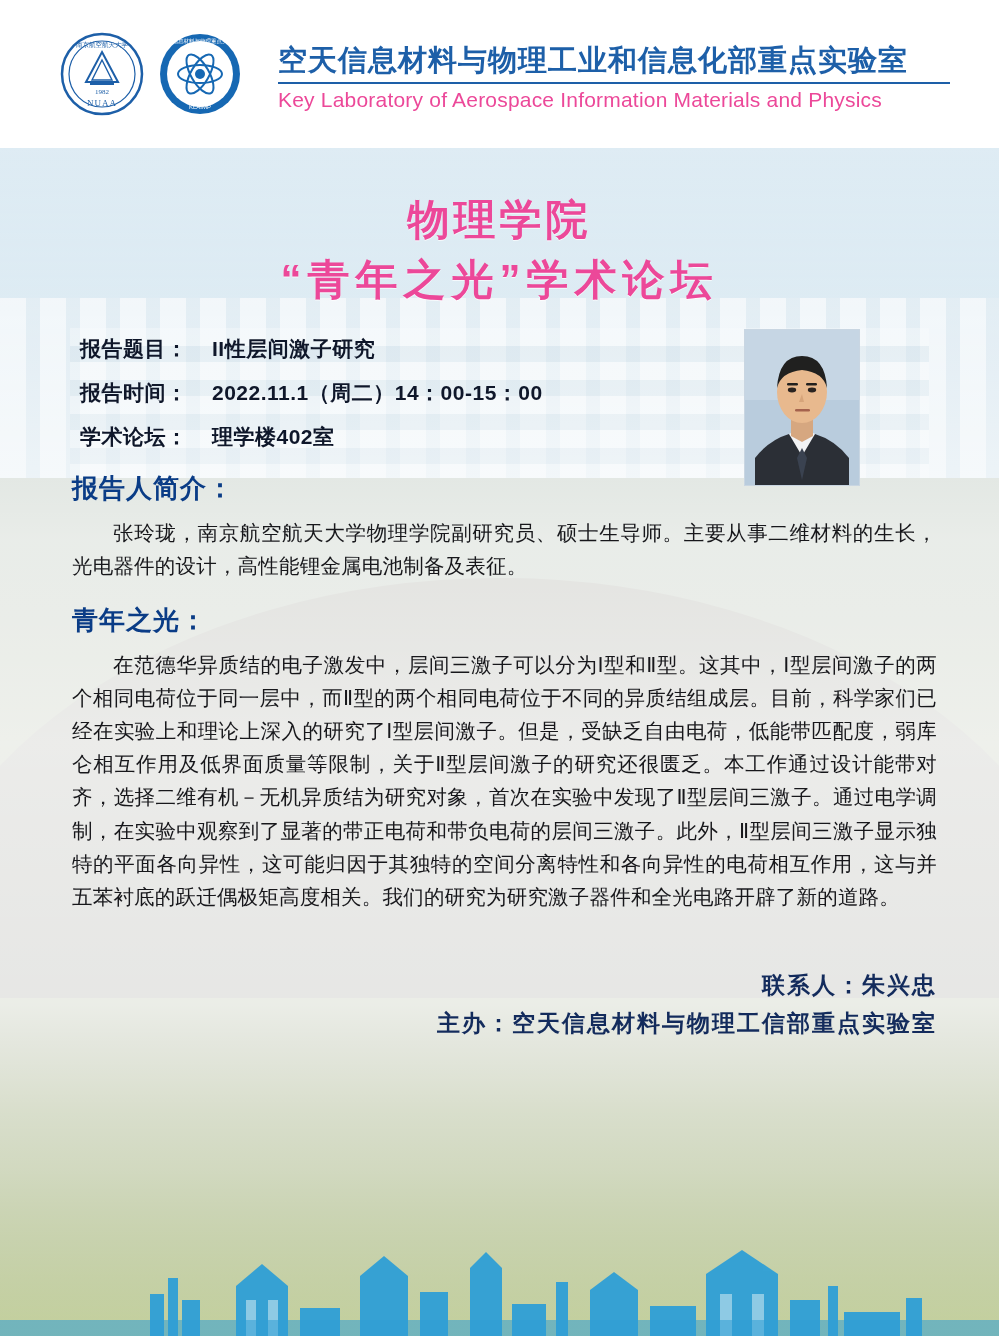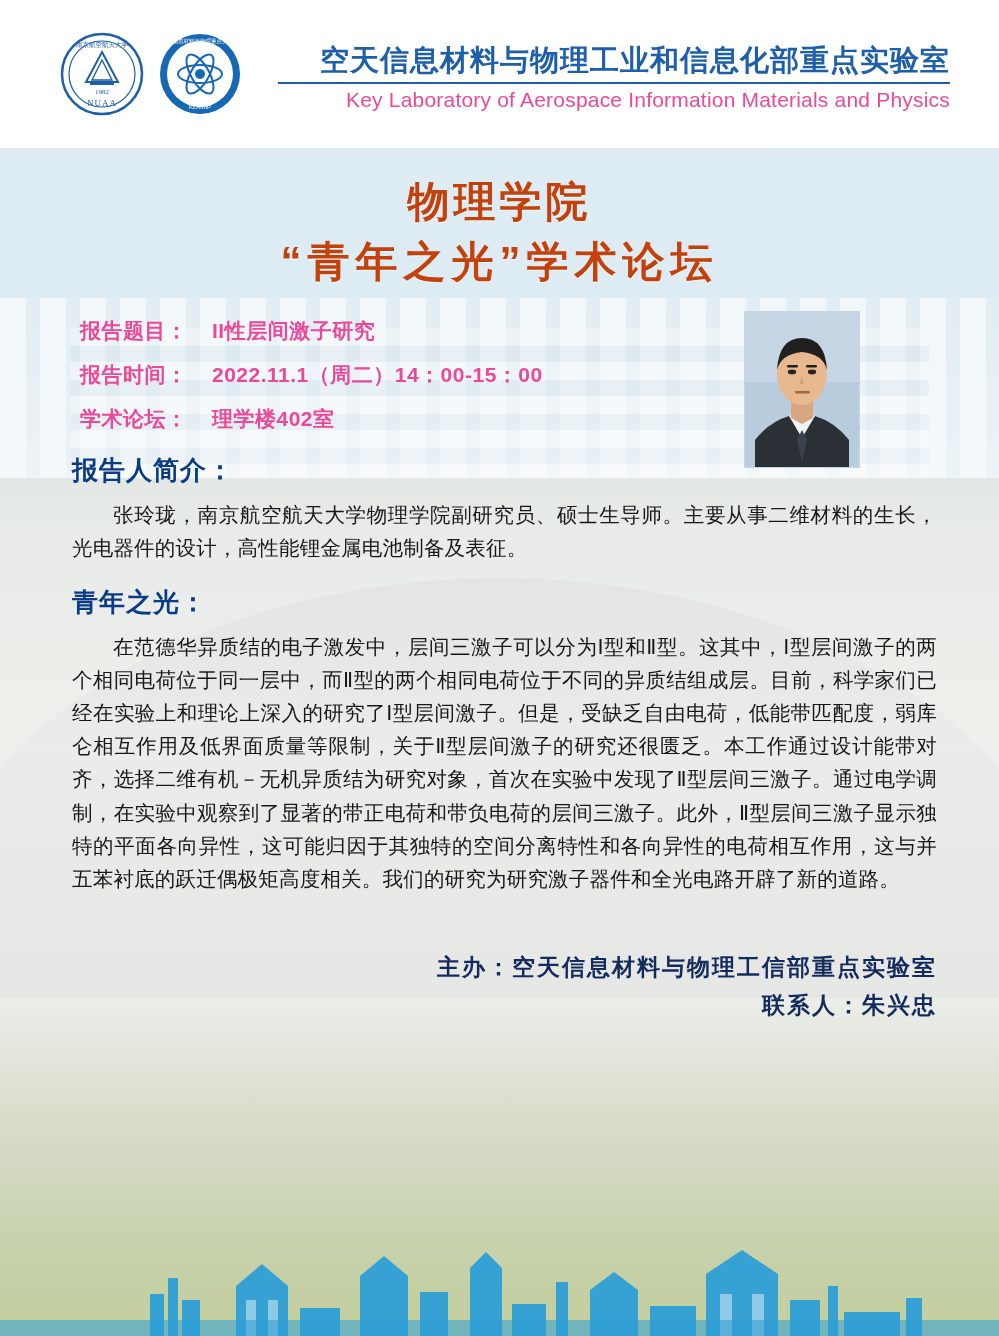--- a/index.html
+++ b/index.html
@@ -30,21 +30,20 @@
   }
   .logo {
     flex: 0 0 auto;
     margin-right: 14px;
     text-decoration: underline;
   }
   .logo svg { display: block; }
   .header-titles {
     margin-left: 22px;
     padding-top: 6px;
-    text-align: right;
   }
   .title-cn {
     font-size: 29px;
     font-weight: bold;
     color: #1d5fa8;
     letter-spacing: 1px;
     line-height: 1.25;
     white-space: nowrap;
   }
   .title-rule {
@@ -139,22 +138,22 @@
   
   .content {
     position: absolute;
     top: 148px; left: 0;
     width: 999px;
     height: 1188px;
   }
 
   .forum-title {
     text-align: center;
-    padding-top: 24px;
-    color: #c2410c;
+    padding-top: 42px;
+    color: #ec4899;
     font-weight: bold;
     font-size: 42px;
     letter-spacing: 4px;
     line-height: 1.42;
     text-shadow: 0 1px 0 rgba(255,255,255,0.7);
   }
   .forum-title .line2 {
     letter-spacing: 6px;
   }
 
@@ -162,21 +161,21 @@
   .info {
     position: relative;
     margin: 26px 0 0 80px;
     width: 840px;
   }
   .info-row {
     display: flex;
     align-items: baseline;
     margin-bottom: 16px;
     font-size: 21px;
-    color: #ec4899;
+    color: #0f172a;
     font-weight: bold;
     letter-spacing: 0.5px;
   }
   .info-label {
     width: 132px;
     flex: 0 0 132px;
     white-space: nowrap;
   }
   .info-value {
     white-space: nowrap;
@@ -361,18 +360,18 @@
       <div class="section-head">报告人简介：</div>
       <div class="para">张玲珑，南京航空航天大学物理学院副研究员、硕士生导师。主要从事二维材料的生长，光电器件的设计，高性能锂金属电池制备及表征。</div>
     </div>
 
     <div class="section">
       <div class="section-head">青年之光：</div>
       <div class="para">在范德华异质结的电子激发中，层间三激子可以分为Ⅰ型和Ⅱ型。这其中，Ⅰ型层间激子的两个相同电荷位于同一层中，而Ⅱ型的两个相同电荷位于不同的异质结组成层。目前，科学家们已经在实验上和理论上深入的研究了Ⅰ型层间激子。但是，受缺乏自由电荷，低能带匹配度，弱库仑相互作用及低界面质量等限制，关于Ⅱ型层间激子的研究还很匮乏。本工作通过设计能带对齐，选择二维有机－无机异质结为研究对象，首次在实验中发现了Ⅱ型层间三激子。通过电学调制，在实验中观察到了显著的带正电荷和带负电荷的层间三激子。此外，Ⅱ型层间三激子显示独特的平面各向异性，这可能归因于其独特的空间分离特性和各向异性的电荷相互作用，这与并五苯衬底的跃迁偶极矩高度相关。我们的研究为研究激子器件和全光电路开辟了新的道路。</div>
     </div>
 
     <div class="footer">
+      <div>联系人：朱兴忠</div>
       <div>主办：空天信息材料与物理工信部重点实验室</div>
-      <div>联系人：朱兴忠</div>
     </div>
 
   </div>
 </div>
 
 </body></html>

